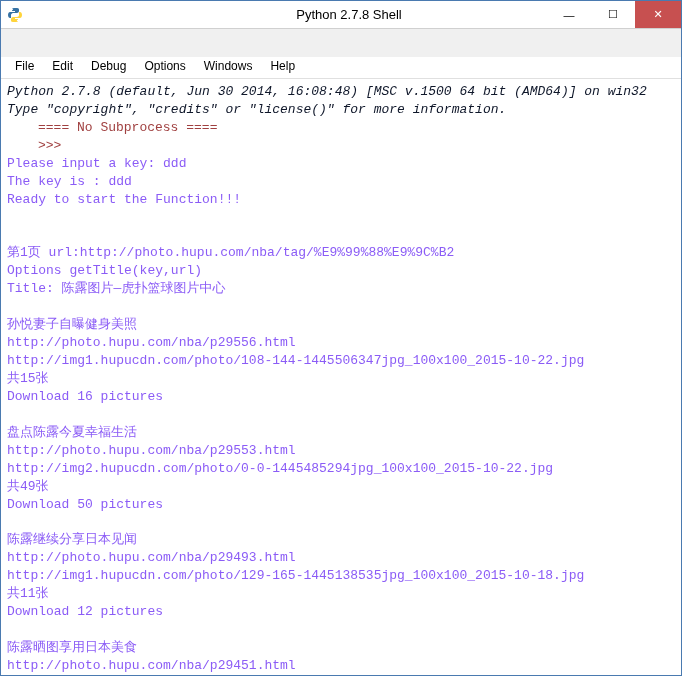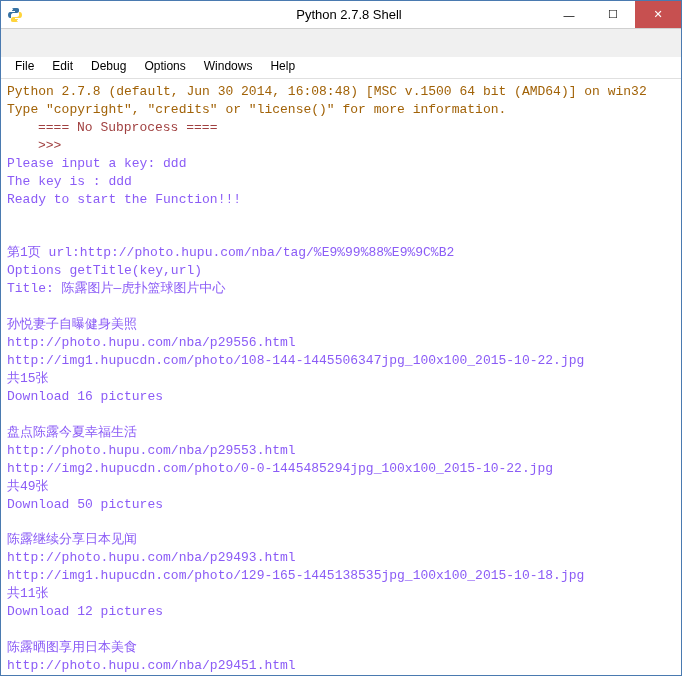--- a/index.html
+++ b/index.html
@@ -73,21 +73,21 @@
     background: #fff;
     font-family: "Courier New", monospace;
     font-size: 13px;
     line-height: 1.38;
     padding: 4px 6px;
     height: 600px;
     overflow: hidden;
     white-space: pre-wrap;
     word-break: break-all;
   }
-  .c-black { color: #a16207; }
+  .c-black { color: #0f172a; font-style: italic; }
   .c-blue { color: #8b5cf6; }
   .c-red { color: #a04040; margin-left: 31px; }
   .statusbar {
     height: 22px;
     background: #f0f0f0;
     border-top: 1px solid #c0c0c0;
     display: flex;
     justify-content: flex-end;
     align-items: center;
     font-size: 12px;

